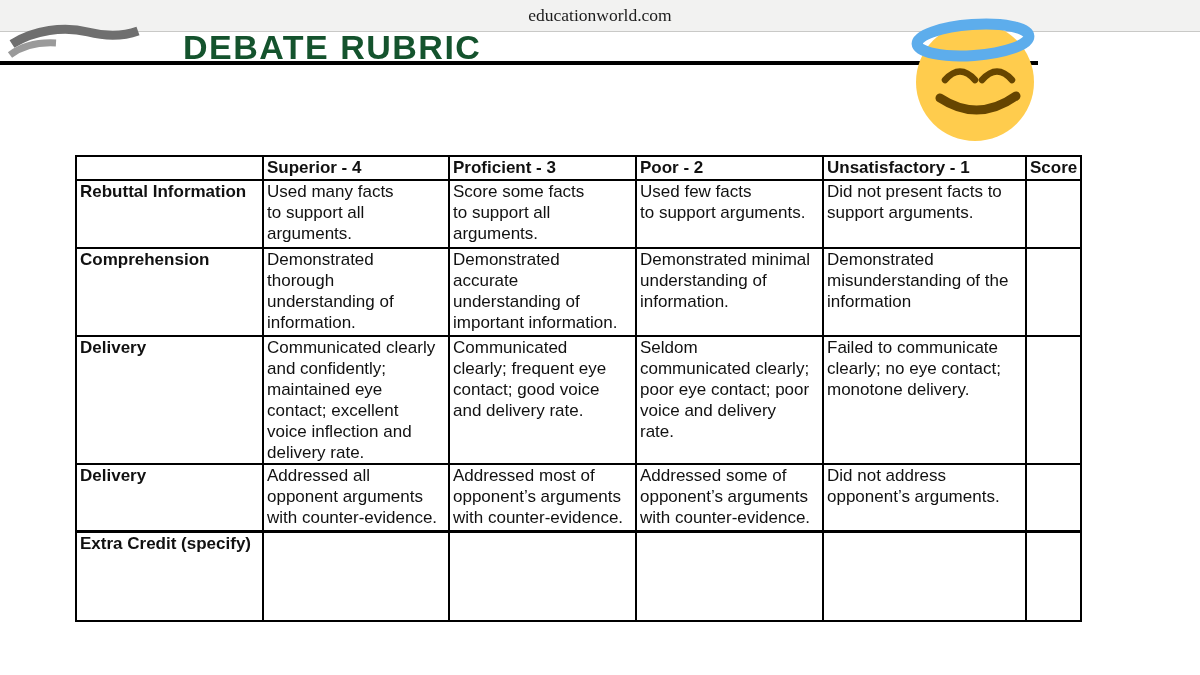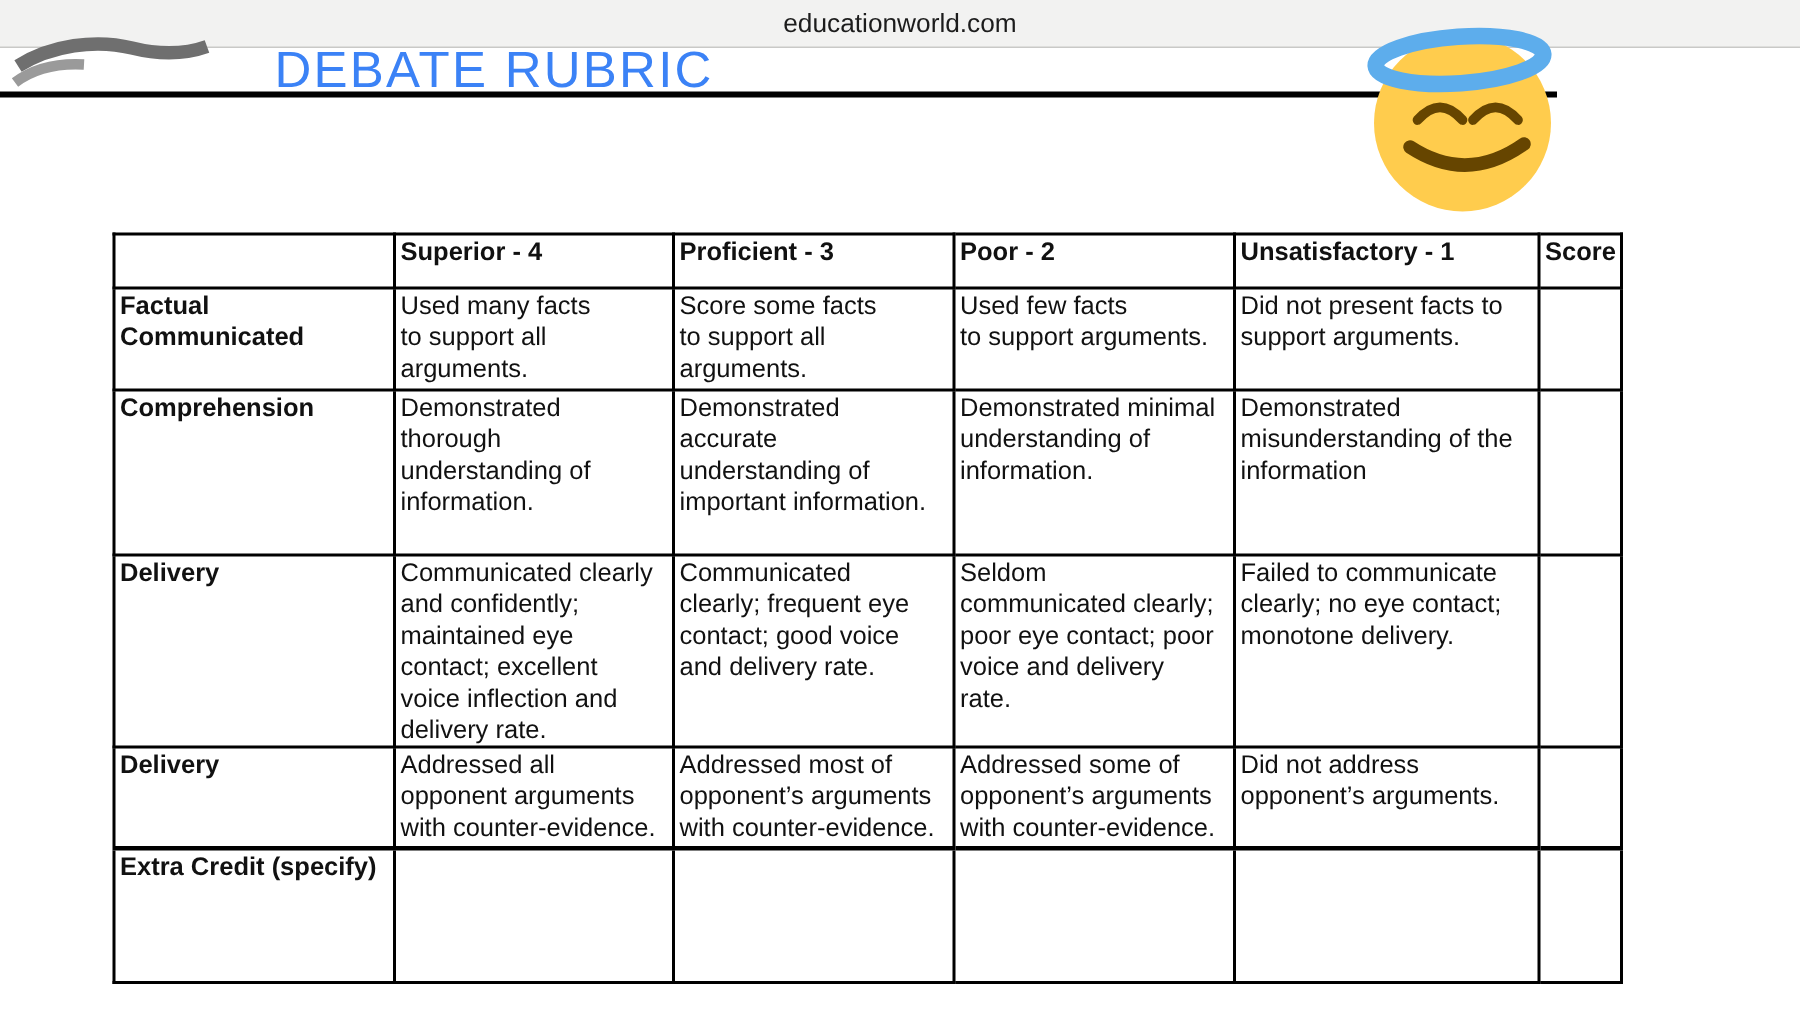--- a/index.html
+++ b/index.html
@@ -14,29 +14,30 @@
   .chrome-bar {
     position: absolute; left: 0; top: 0;
     width: 1200px; height: 32px;
     background: #f2f2f1;
     border-bottom: 1px solid #c9c9c7;
     display: flex; align-items: center; justify-content: center;
   }
   .chrome-bar .address {
     font-size: 17.5px;
     color: #1c1c1c;
+    font-family: Liberation Serif, serif;
   }
   .logo-swoosh {
     position: absolute; left: 6px; top: 22px;
   }
   .page-title {
     position: absolute; left: 183px; top: 28px;
-    font-size: 34px; font-weight: 400;
+    font-size: 34px; font-weight: 700;
     letter-spacing: 1.5px;
-    color: #3b82f6;
+    color: #14532d;
     white-space: nowrap;
   }
   .title-rule {
     position: absolute; left: 0; top: 61px;
     width: 1038px; height: 4px;
     background: #000;
   }
   .halo-emoji {
     position: absolute; left: 910px; top: 16px;
     width: 130px; height: 126px;
@@ -97,43 +98,43 @@
 <table class="rubric">
   <colgroup>
     <col style="width:187px">
       <col style="width:186px">
       <col style="width:187px">
     <col style="width:187px">
       <col style="width:203px">
       <col style="width:55px">
   </colgroup>
   <tbody>
-      <tr style="height:36px">
+      <tr style="height:24px">
     <th></th>
     <th>Superior - 4</th>
     <th>Proficient - 3</th>
     <th>Poor - 2</th>
     <th>Unsatisfactory - 1</th>
     <th>Score</th>
   </tr>
   <tr style="height:68px">
-    <td class="criterion">Factual Communicated</td>
+    <td class="criterion">Rebuttal Information</td>
     <td class="cell">Used many facts
 to support all
 arguments.</td>
     <td class="cell">Score some facts
 to support all
 arguments.</td>
     <td class="cell">Used few facts
 to support arguments.</td>
     <td class="cell">Did not present facts to
 support arguments.</td>
     <td class="cell"></td>
   </tr>
-  <tr style="height:110px">
+  <tr style="height:88px">
     <td class="criterion">Comprehension</td>
     <td class="cell">Demonstrated
 thorough
 understanding of
 information.</td>
     <td class="cell">Demonstrated
 accurate
 understanding of
 important information.</td>
     <td class="cell">Demonstrated minimal

